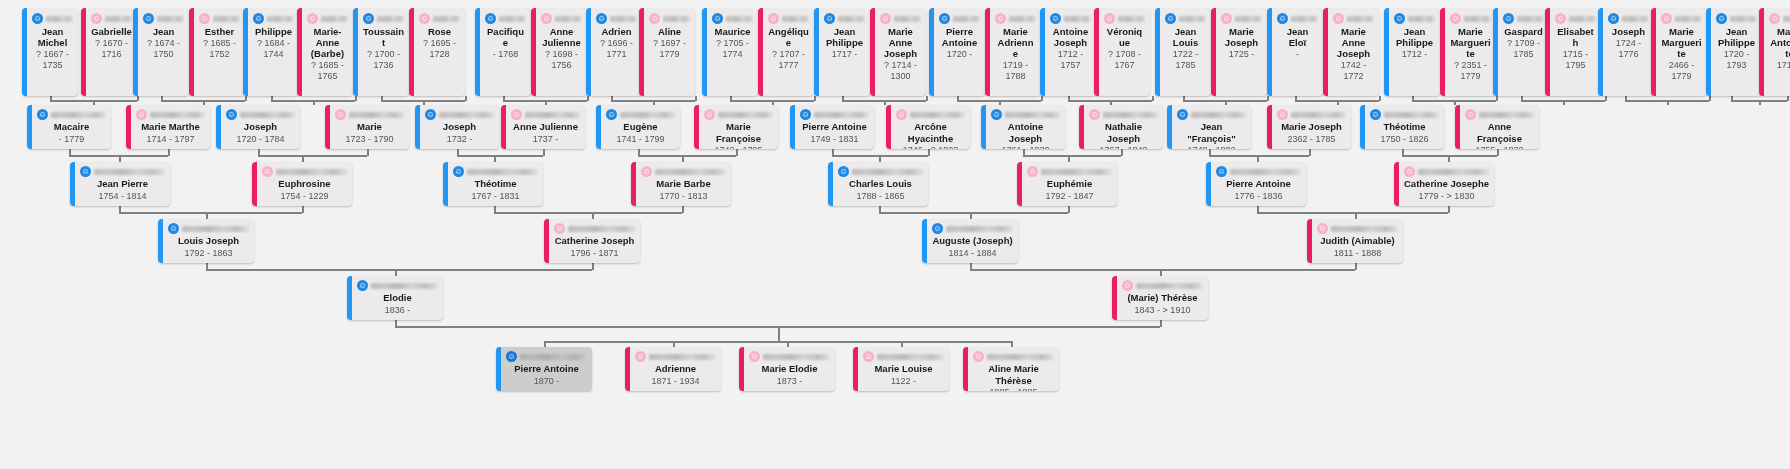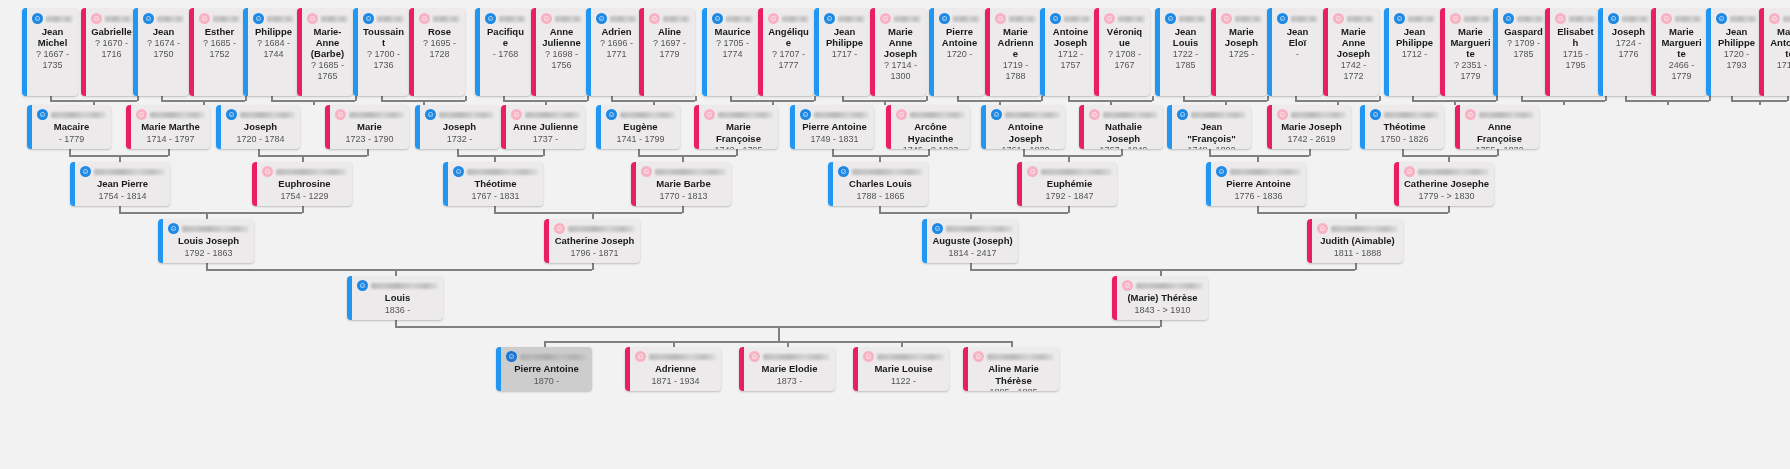--- a/index.html
+++ b/index.html
@@ -747,21 +747,21 @@
       </div>
     </div>
     <div class="card female gen2" style="left: 1267px; top: 105px; width: 84px; height: 44px;">
       <div class="bar"></div>
       <div class="body">
         <div class="head">
           <span class="avatar">☺</span>
           <span class="surname-redacted"></span>
         </div>
         <div class="given">Marie Joseph</div>
-        <div class="dates">1742 - 2619</div>
+        <div class="dates">2362 - 1785</div>
       </div>
     </div>
     <div class="card male gen2" style="left: 1360px; top: 105px; width: 84px; height: 44px;">
       <div class="bar"></div>
       <div class="body">
         <div class="head">
           <span class="avatar">☺</span>
           <span class="surname-redacted"></span>
         </div>
         <div class="given">Théotime</div>
@@ -890,42 +890,42 @@
       </div>
     </div>
     <div class="card male gen4" style="left: 922px; top: 219px; width: 96px; height: 44px;">
       <div class="bar"></div>
       <div class="body">
         <div class="head">
           <span class="avatar">☺</span>
           <span class="surname-redacted"></span>
         </div>
         <div class="given">Auguste (Joseph)</div>
-        <div class="dates">1814 - 2417</div>
+        <div class="dates">1814 - 1884</div>
       </div>
     </div>
     <div class="card female gen4" style="left: 1307px; top: 219px; width: 96px; height: 44px;">
       <div class="bar"></div>
       <div class="body">
         <div class="head">
           <span class="avatar">☺</span>
           <span class="surname-redacted"></span>
         </div>
         <div class="given">Judith (Aimable)</div>
         <div class="dates">1811 - 1888</div>
       </div>
     </div>
     <div class="card male gen5" style="left: 347px; top: 276px; width: 96px; height: 44px;">
       <div class="bar"></div>
       <div class="body">
         <div class="head">
           <span class="avatar">☺</span>
           <span class="surname-redacted"></span>
         </div>
-        <div class="given">Louis</div>
+        <div class="given">Elodie</div>
         <div class="dates">1836 -</div>
       </div>
     </div>
     <div class="card female gen5" style="left: 1112px; top: 276px; width: 96px; height: 44px;">
       <div class="bar"></div>
       <div class="body">
         <div class="head">
           <span class="avatar">☺</span>
           <span class="surname-redacted"></span>
         </div>

